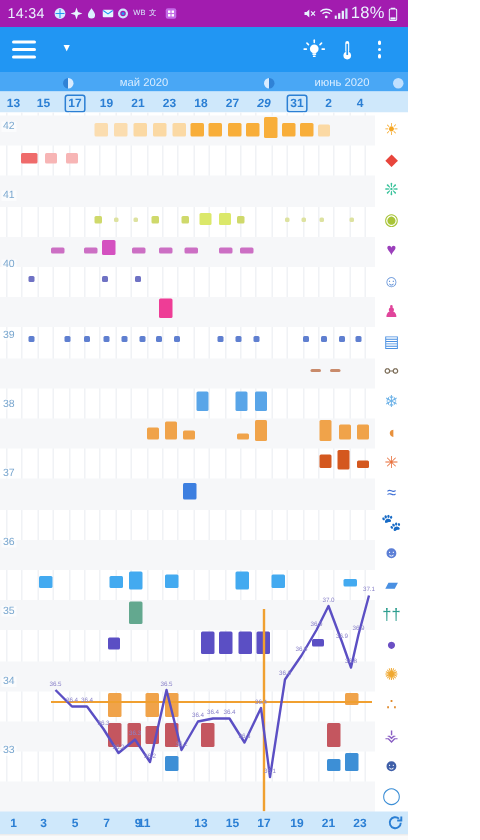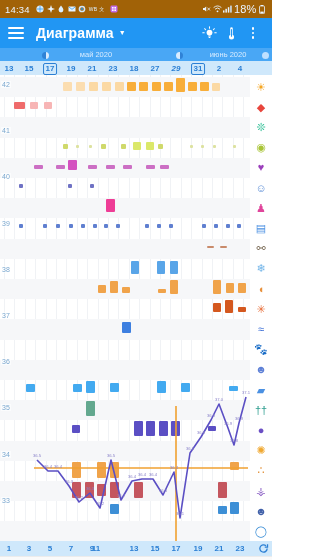--- a/index.html
+++ b/index.html
@@ -6,21 +6,21 @@
   html,body { width:272px; height:560px; }
   body {
     font-family: "Liberation Sans", sans-serif;
     background:#ffffff;
     overflow:hidden;
     position:relative;
   }
 
   
   .statusbar{
-    height:18px; background:#a16207; color:#eaf4ff;
+    height:18px; background:#a21caf; color:#eaf4ff;
     display:flex; align-items:center; padding:0 5px;
     font-size:9px; letter-spacing:.2px;
   }
   .sb-time{ font-size:9.5px; margin-right:4px; font-weight:400;}
   .sb-icons-left{ display:flex; align-items:center; gap:2.5px; flex:1;}
   .sb-icons-right{ display:flex; align-items:center; gap:2.5px;}
   .sbi{ width:8px; height:8px; display:inline-block; position:relative;}
   .sbi svg{ display:block; }
   .sb-batt{ font-size:11px; }
 
@@ -177,21 +177,20 @@
     </span>
   </div>
 </div>
 
 <div class="appbar">
   <div class="hamburger">
       <i></i>
       <i></i>
       <i></i>
     </div>
-  <span class="app-title">Диаграмма</span>
   <span class="caret">▼</span>
   <div class="appbar-spacer"></div>
   <div class="ab-icon">
     <svg viewBox="0 0 16 16" width="15" height="15">
       <circle cx="8" cy="7" r="3.1" fill="#fff"></circle>
       <rect x="6.6" y="10.2" width="2.8" height="1.1" rx=".5" fill="#fff"></rect>
       <rect x="7" y="11.8" width="2" height="1" rx=".4" fill="#fff"></rect>
       <g stroke="#fff" stroke-width="1.1" stroke-linecap="round">
         <path d="M8 .8v1.6"></path>
           <path d="M13.2 2.9l-1.1 1.1"></path>

